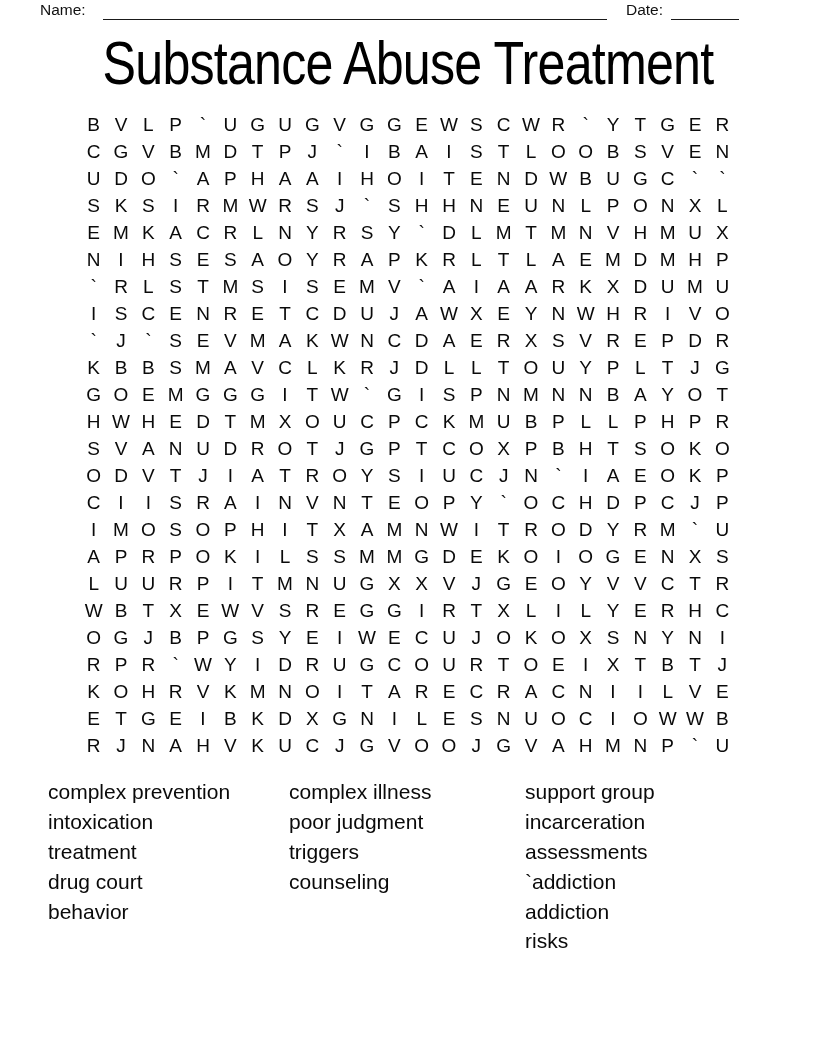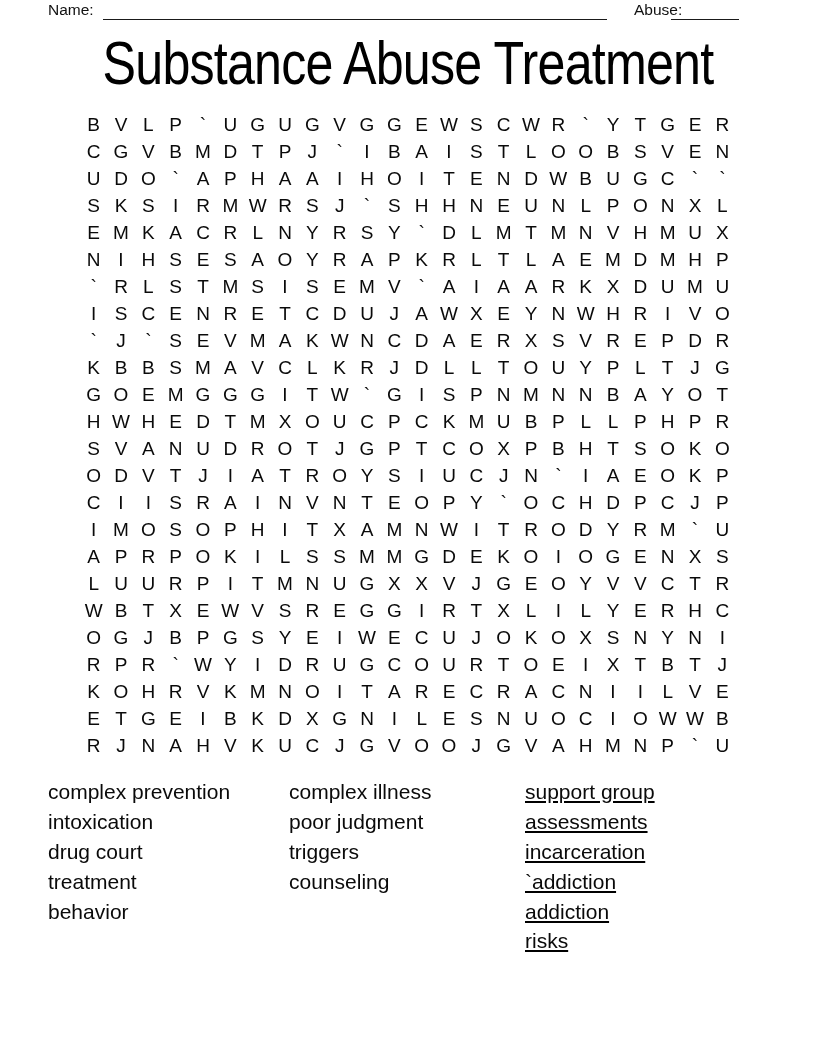--- a/index.html
+++ b/index.html
@@ -12,21 +12,20 @@
     overflow: hidden;
   }
 
   
   .hdr-label {
     position: absolute;
     top: 1px;
     font-size: 15.5px;
     line-height: 18px;
     color: #111;
-    margin-left: 8px;
   }
   #name-label { left: 40px; }
   #date-label { left: 626px; }
   .fill-line {
     position: absolute;
     height: 17px;
     border-bottom: 1.5px solid #1a1a1a;
   }
   #name-line { left: 103px; top: 2px; width: 504px; }
   #date-line { left: 671px; top: 2px; width: 68px; }
@@ -67,35 +66,35 @@
     color: #0a0a0a;
   }
 
   
   .word-col {
     position: absolute;
     top: 777px;
   }
   #word-column-1 { left: 48px; }
   #word-column-2 { left: 289px; }
-  #word-column-3 { left: 525px; text-decoration: underline; }
+  #word-column-3 { left: 525px; }
   .word-item {
     font-size: 21px;
     height: 29.9px;
     line-height: 29.9px;
     white-space: nowrap;
     color: #0a0a0a;
   }
 </style>
 </head>
 <body>
 
 <div class="hdr-label" id="name-label">Name:</div>
 <div class="fill-line" id="name-line"></div>
-<div class="hdr-label" id="date-label">Abuse:</div>
+<div class="hdr-label" id="date-label">Date:</div>
 <div class="fill-line" id="date-line"></div>
 
 <div class="title">
   <span class="title-inner">Substance Abuse Treatment</span>
 </div>
 
 <div class="letter-grid">
     <div class="grid-cell">B</div>
     <div class="grid-cell">V</div>
     <div class="grid-cell">L</div>
@@ -670,30 +669,30 @@
     <div class="grid-cell">M</div>
     <div class="grid-cell">N</div>
     <div class="grid-cell">P</div>
     <div class="grid-cell">`</div>
     <div class="grid-cell">U</div>
   </div>
 
 <div class="word-col" id="word-column-1">
     <div class="word-item">complex prevention</div>
     <div class="word-item">intoxication</div>
+    <div class="word-item">treatment</div>
     <div class="word-item">drug court</div>
-    <div class="word-item">treatment</div>
     <div class="word-item">behavior</div>
   </div>
 <div class="word-col" id="word-column-2">
     <div class="word-item">complex illness</div>
     <div class="word-item">poor judgment</div>
     <div class="word-item">triggers</div>
     <div class="word-item">counseling</div>
   </div>
 <div class="word-col" id="word-column-3">
     <div class="word-item">support group</div>
+    <div class="word-item">incarceration</div>
     <div class="word-item">assessments</div>
-    <div class="word-item">incarceration</div>
     <div class="word-item">`addiction</div>
     <div class="word-item">addiction</div>
     <div class="word-item">risks</div>
   </div>
 
 </body></html>

